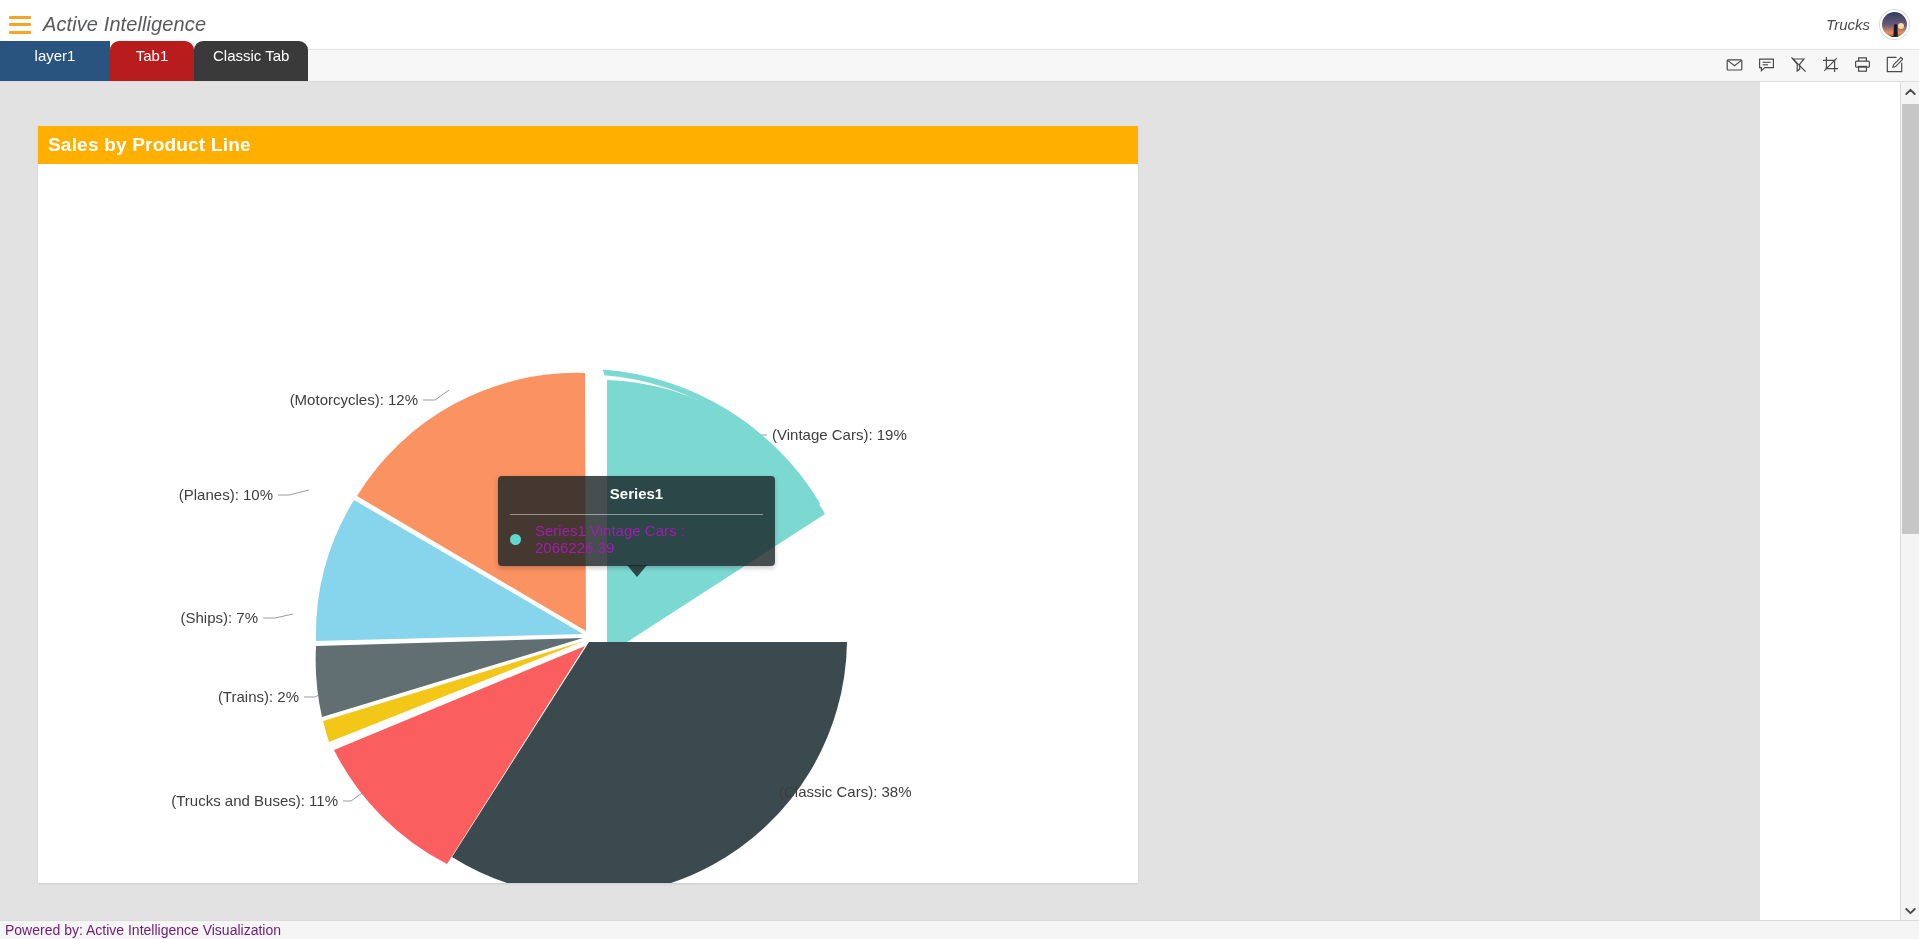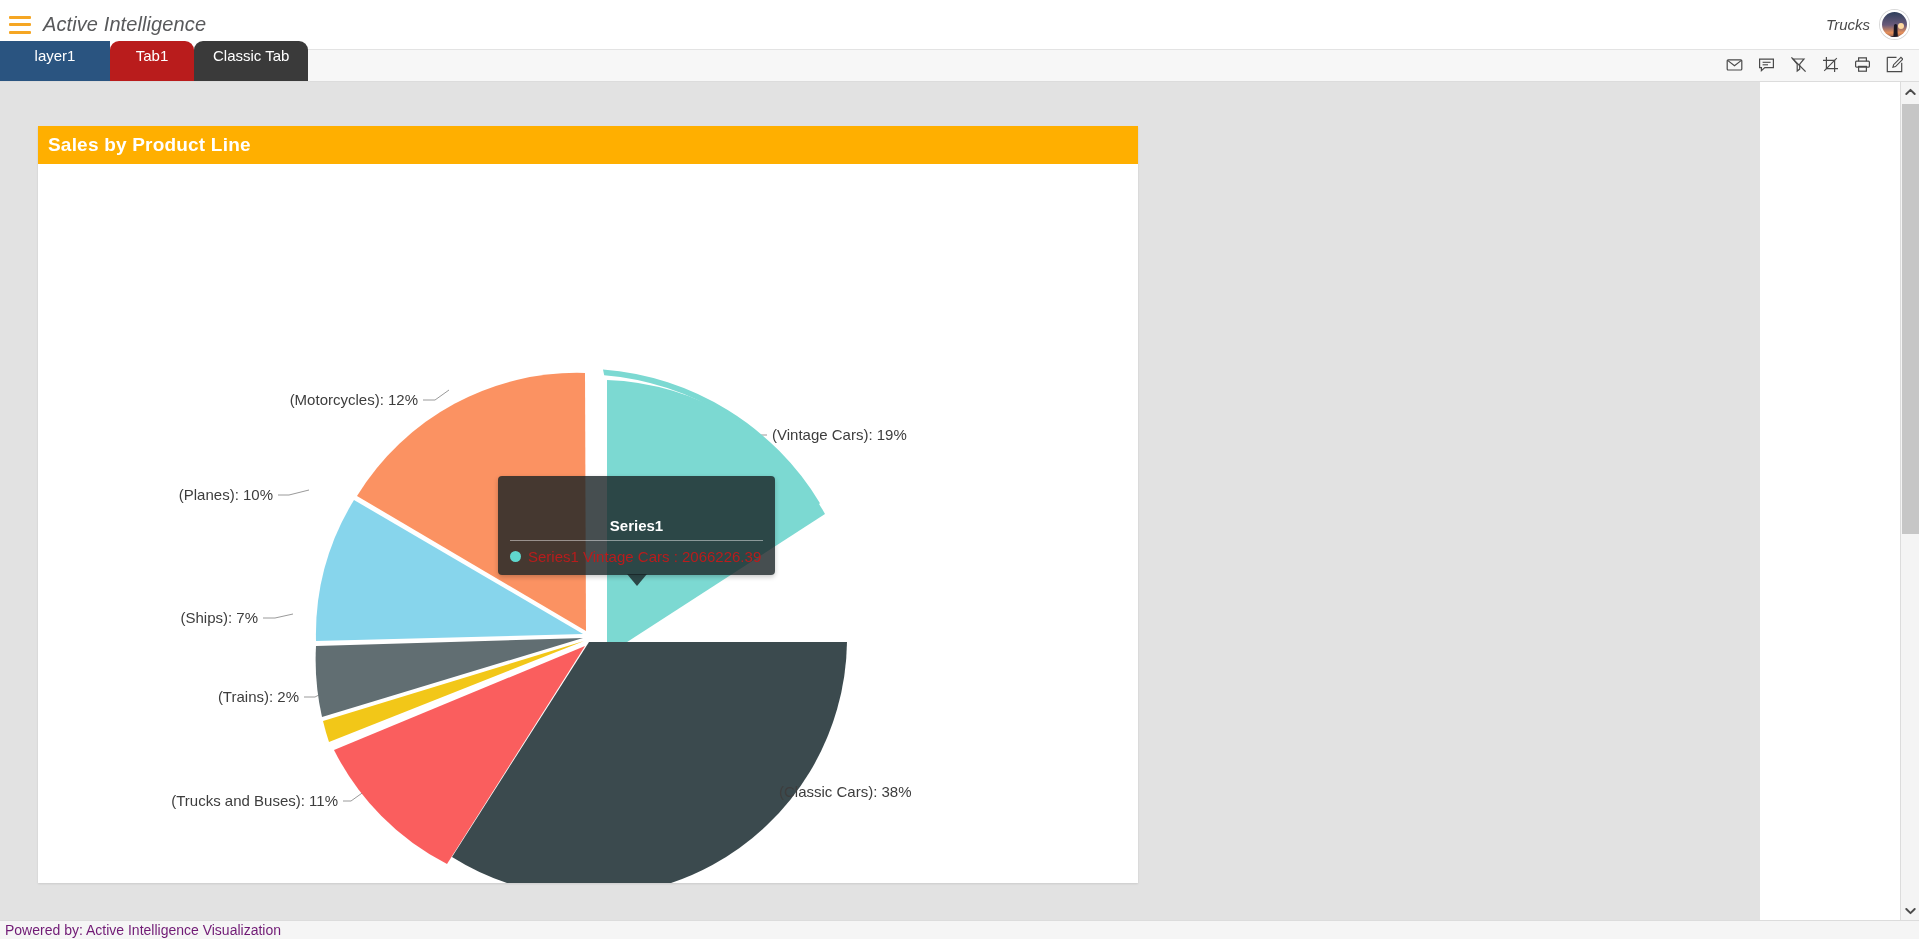--- a/index.html
+++ b/index.html
@@ -116,28 +116,27 @@
     width: 277px;
     background: rgba(24,34,36,.80);
     border-radius: 4px;
     padding: 9px 12px 10px 12px;
     box-shadow: 0 2px 5px rgba(0,0,0,.22);
     pointer-events: none;
   }
   #tooltip-title {
     text-align: center; color: #ffffff;
     font-size: 15px; font-weight: bold;
-    padding-bottom: 6px;
+    padding-bottom: 12px;
     border-bottom: 1px solid rgba(255,255,255,.45);
     margin-bottom: 7px;
-    margin-top: 32px;
   }
   #tooltip-row {
-    display: flex; align-items: center; gap: 7px;
-    color: #b91c1c; font-size: 15px;
+    display: flex; align-items: center; gap: 14px;
+    color: #a21caf; font-size: 15px;
   }
   #tooltip-dot {
     width: 11px; height: 11px; border-radius: 50%;
     background: #60D8CE; flex: 0 0 auto;
   }
   #tooltip-arrow {
     position: absolute; left: 50%; bottom: -11px;
     margin-left: -10px;
     width: 0; height: 0;
     border-left: 10px solid transparent;

